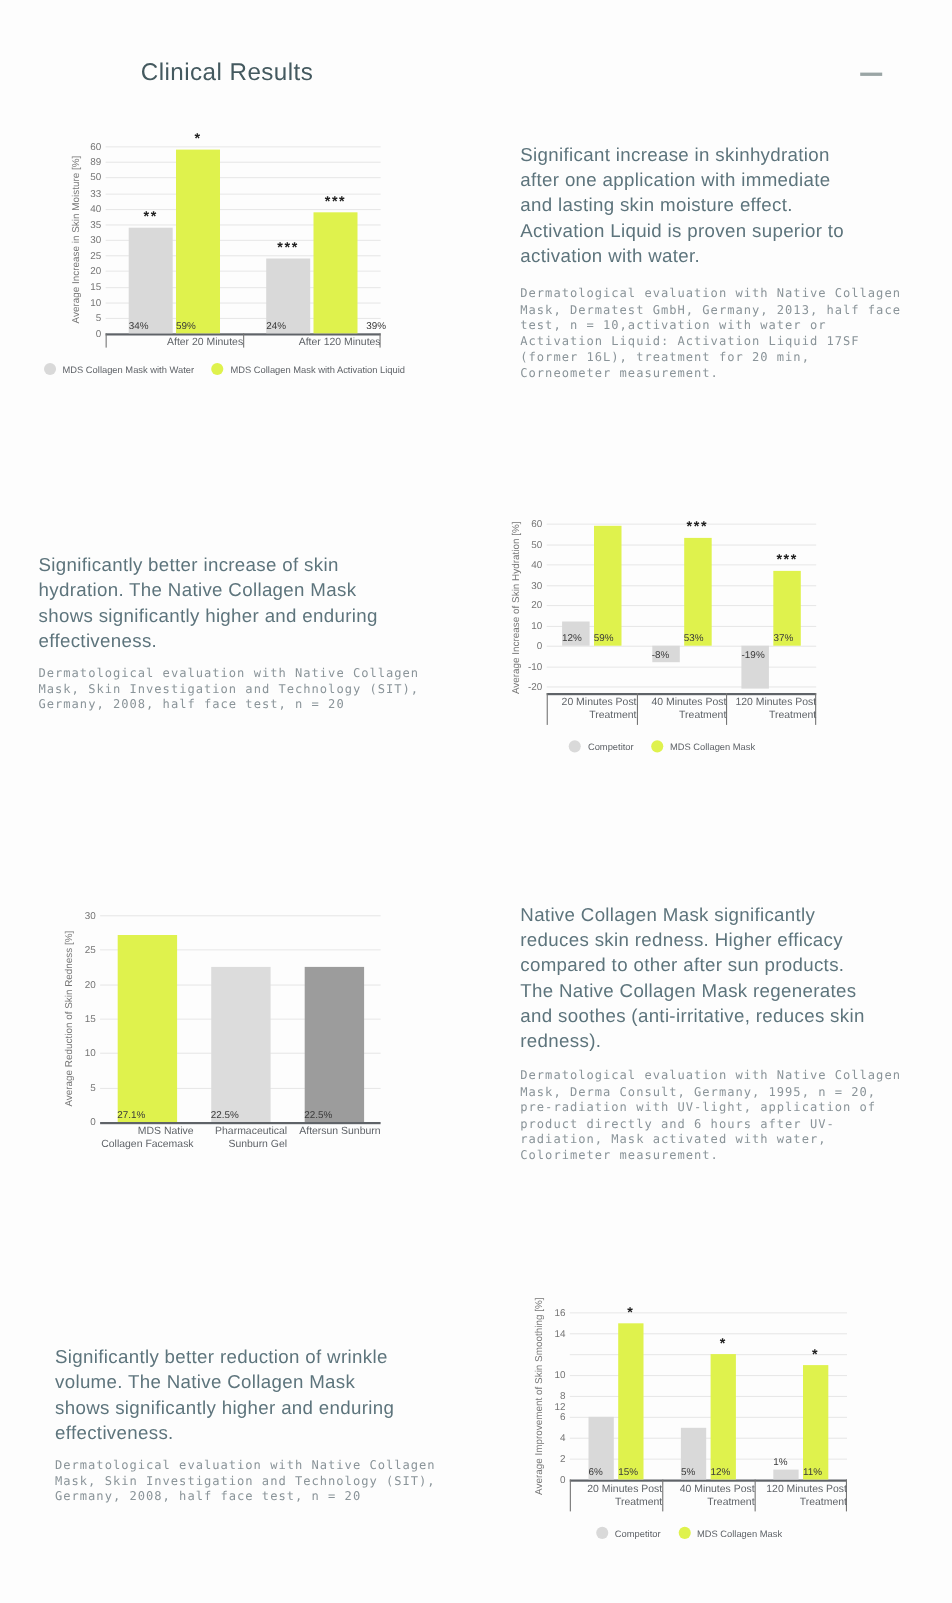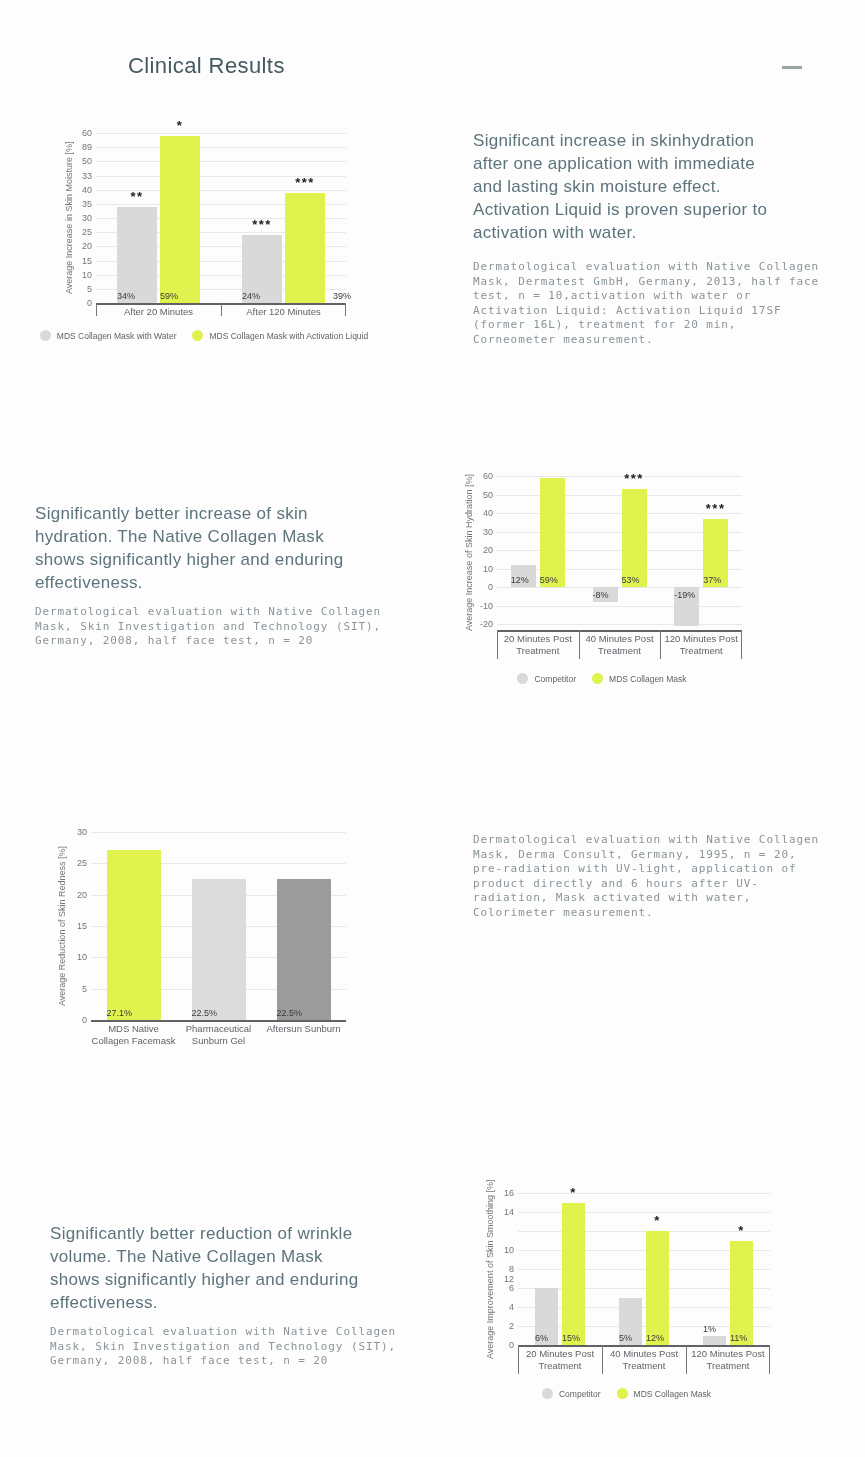--- a/index.html
+++ b/index.html
@@ -17,21 +17,21 @@
   .ylab{position:absolute;left:2px;top:6px;writing-mode:vertical-rl;transform:rotate(180deg);
     display:flex;align-items:center;justify-content:center;font-size:9px;color:#757575;white-space:nowrap;}
   .plot{position:absolute;top:6px;border-bottom:2px solid #5f6368;background:transparent;}
   .grid{position:absolute;left:0;right:0;height:1px;background:#e8e8e8;}
   .tick{position:absolute;width:22px;text-align:right;font-size:9px;color:#757575;}
   .bar{position:absolute;}
   .vlabel{position:absolute;font-size:9px;font-weight:400;color:#3a3a3a;}
   .star{position:absolute;text-align:center;font-size:13px;font-weight:700;letter-spacing:1.5px;color:#212121;}
   .band{position:absolute;}
   .btick{position:absolute;top:0;width:1px;background:#757575;}
-  .cat{position:absolute;top:3px;text-align:center;font-size:9.5px;line-height:1.3;color:#5f6368;}
+  .cat{position:absolute;top:3px;text-align:right;font-size:9.5px;line-height:1.3;color:#5f6368;}
   .legend{position:absolute;display:flex;justify-content:center;align-items:center;gap:16px;white-space:nowrap;}
   .litem{display:inline-flex;align-items:center;gap:6px;}
   .dot{width:11px;height:11px;border-radius:50%;display:inline-block;}
   .llab{font-size:8.5px;color:#5f6368;}
 </style>
 </head>
 <body>
 
 <div class="page">
 
@@ -203,20 +203,26 @@
       <div class="tick" style="left: 10px; top: 32.3333px;">25</div>
       <div class="tick" style="left: 10px; top: 1px;">30</div>
       <div class="band" style="left: 36px; top: 194px; width: 255px; height: 30px;">
         <div class="cat" style="left: 0px; width: 85px;">MDS Native Collagen Facemask</div>
         <div class="cat" style="left: 85px; width: 85px;">Pharmaceutical Sunburn Gel</div>
         <div class="cat" style="left: 170px; width: 85px;">Aftersun Sunburn</div>
       </div>
     </div>
 
   <div class="text-block" style="left:473px;top:820px;width:370px;">
+    <p class="heading">Native Collagen Mask significantly
+reduces skin redness. Higher efficacy
+compared to other after sun products.
+The Native Collagen Mask regenerates
+and soothes (anti-irritative, reduces skin
+redness).</p>
     <p class="caption" style="margin-top:13px;">Dermatological evaluation with Native Collagen
 Mask, Derma Consult, Germany, 1995, n = 20,
 pre-radiation with UV-light, application of
 product directly and 6 hours after UV-
 radiation, Mask activated with water,
 Colorimeter measurement.</p>
   </div>
 
   <div class="text-block" style="left:50px;top:1222px;width:400px;">
     <p class="heading">Significantly better reduction of wrinkle

